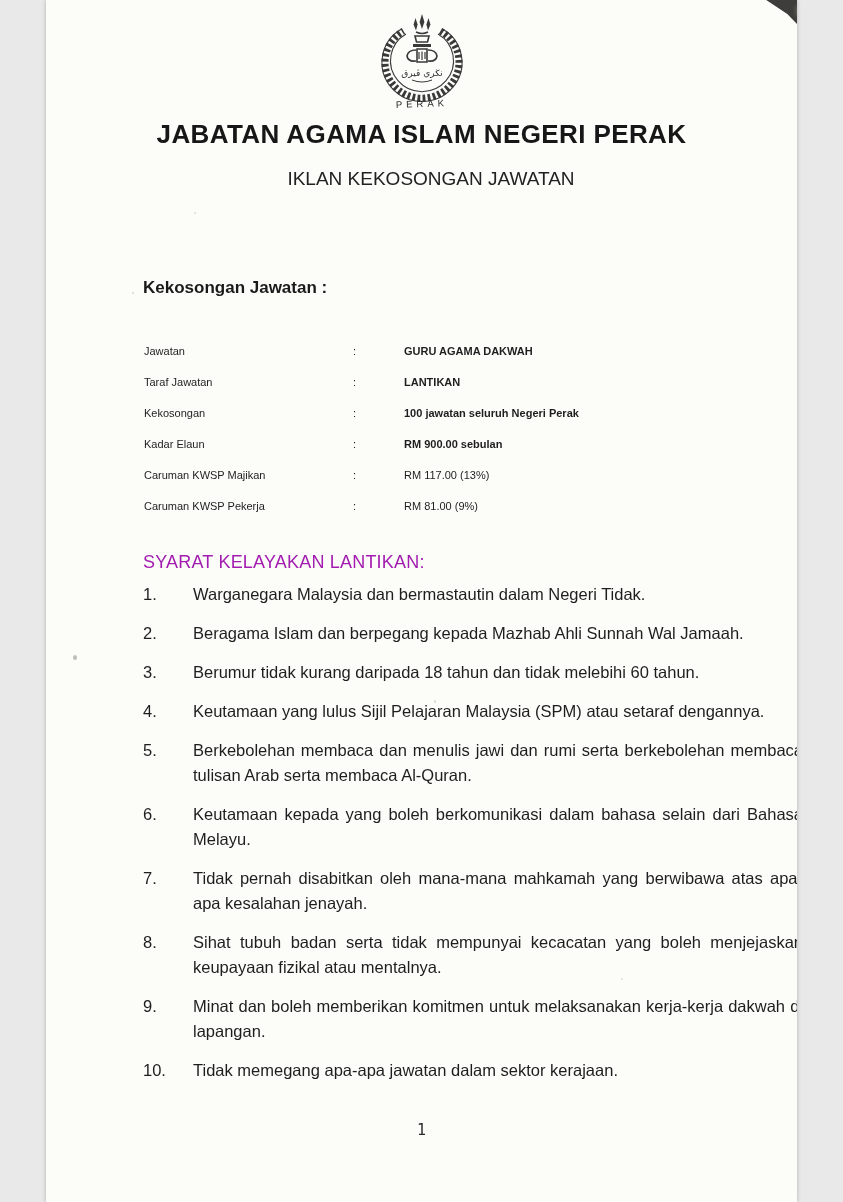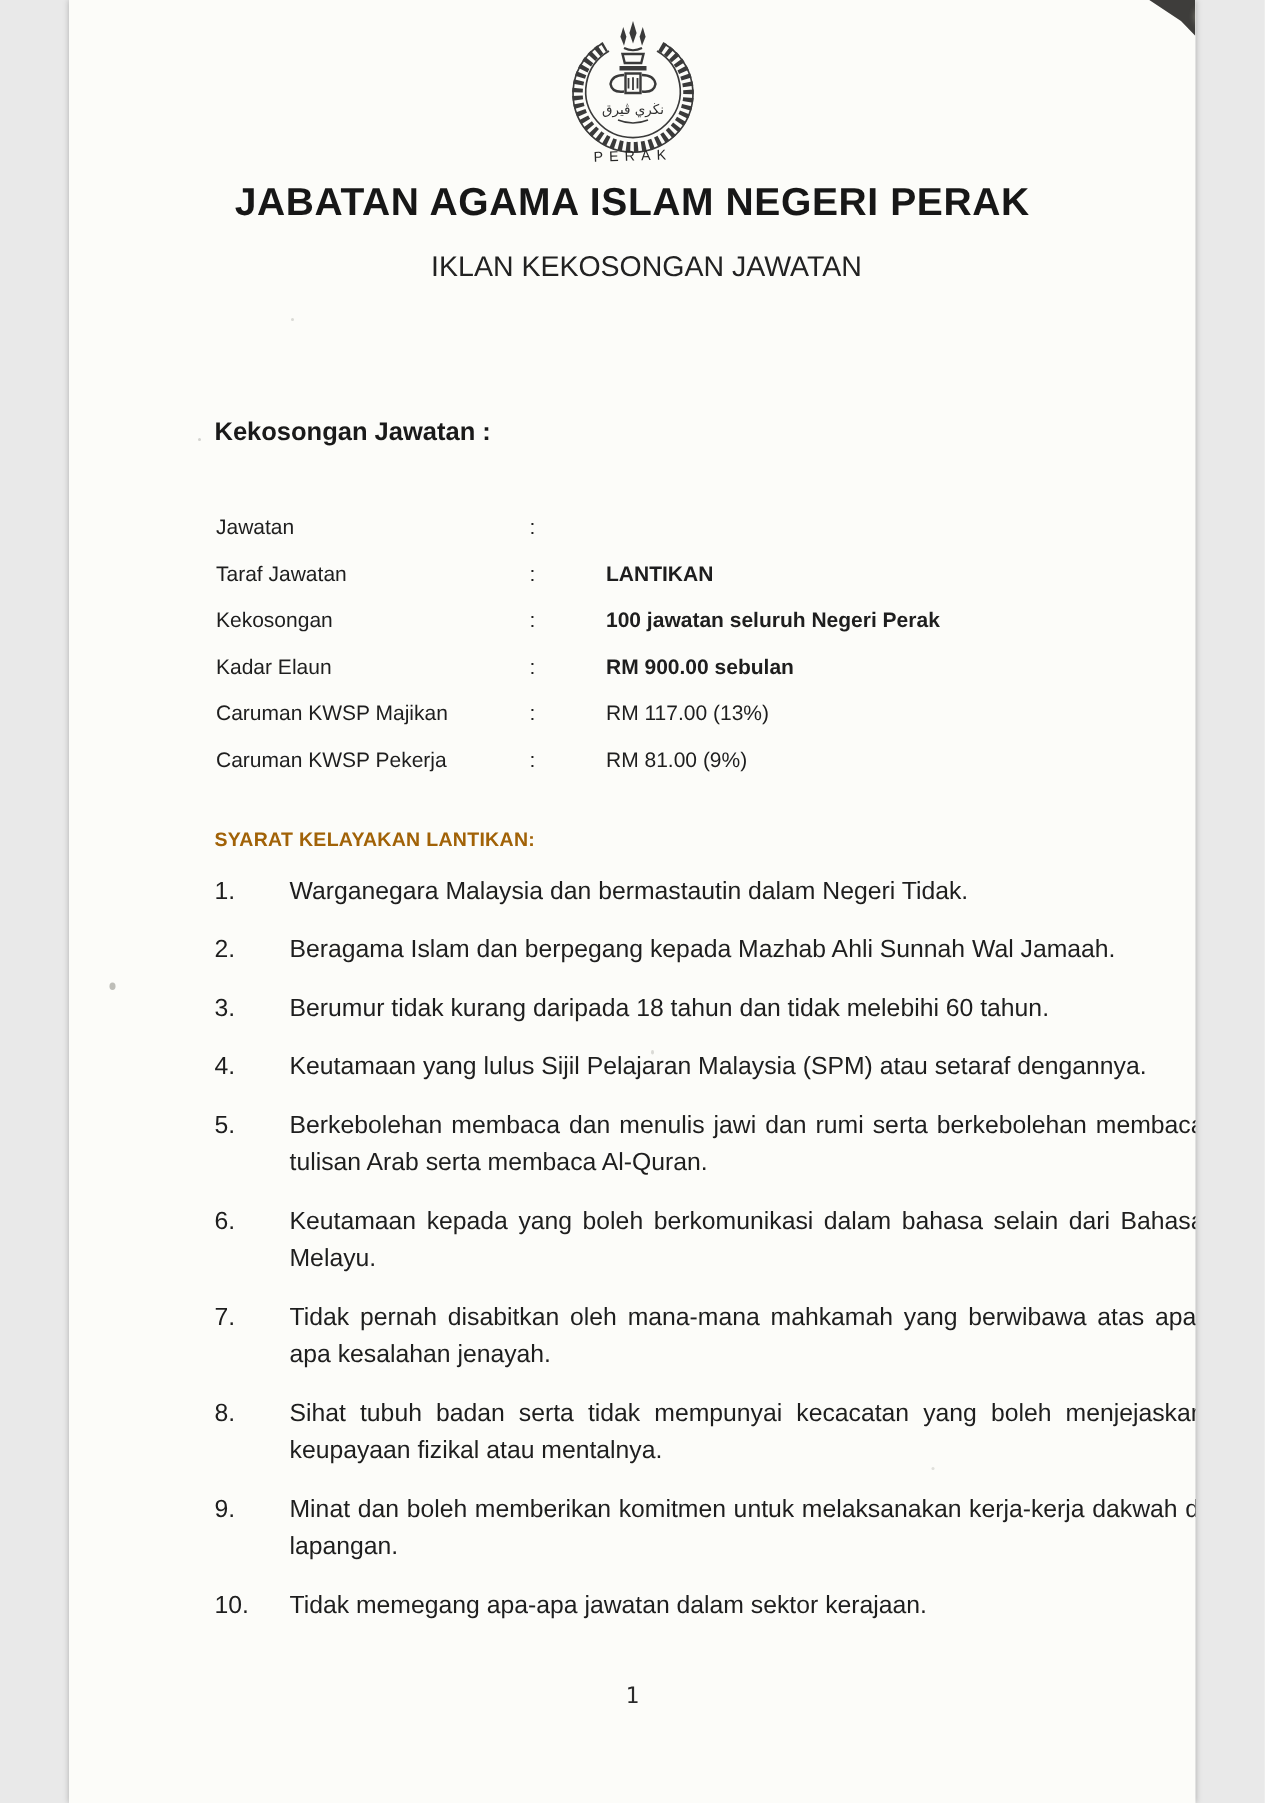--- a/index.html
+++ b/index.html
@@ -30,27 +30,27 @@
     position:absolute;top:205px;left:0;right:0;
     text-align:center;font-size:17px;line-height:24px;color:#222;
   }
   .intro .inner{max-width:655px;margin:0 auto;}
   .spec-heading{
     position:absolute;top:278px;left:97px;
     font-size:17px;font-weight:bold;color:#1a1a1a;
   }
   .spec-table{
     position:absolute;top:336px;left:98px;right:60px;
-    font-size:14px;
+    font-size:11px;
   }
   .spec-row{display:grid;grid-template-columns:209px 51px 1fr;line-height:31px;}
   .spec-value.bold{font-weight:bold;}
   .req-heading{
     position:absolute;top:552px;left:97px;
-    font-size:13px;font-weight:bold;letter-spacing:.2px;color:#a16207;
+    font-size:18px;font-weight:normal;letter-spacing:.2px;color:#a21caf;
   }
   .req-list{
     position:absolute;top:582px;left:97px;width:660px;
     font-size:16.5px;line-height:25px;
   }
   .req-item{display:flex;margin-bottom:14px;}
   .req-num{width:50px;flex:0 0 50px;}
   .req-text{flex:1;text-align:justify;}
   .page-number{
     position:absolute;top:1121px;left:0;right:0;
@@ -111,20 +111,21 @@
   <div class="title">JABATAN AGAMA ISLAM NEGERI PERAK</div>
   <div class="subtitle">IKLAN KEKOSONGAN JAWATAN</div>
 
 
   <div class="spec-heading">Kekosongan Jawatan :</div>
 
   <div class="spec-table">
     <div class="spec-row">
       <span class="spec-label">Jawatan</span>
       <span class="spec-colon">:</span>
+      <span class="spec-value bold">GURU AGAMA DAKWAH</span>
     </div>
     <div class="spec-row">
       <span class="spec-label">Taraf Jawatan</span>
       <span class="spec-colon">:</span>
       <span class="spec-value bold">LANTIKAN</span>
     </div>
     <div class="spec-row">
       <span class="spec-label">Kekosongan</span>
       <span class="spec-colon">:</span>
       <span class="spec-value bold">100 jawatan seluruh Negeri Perak</span>

